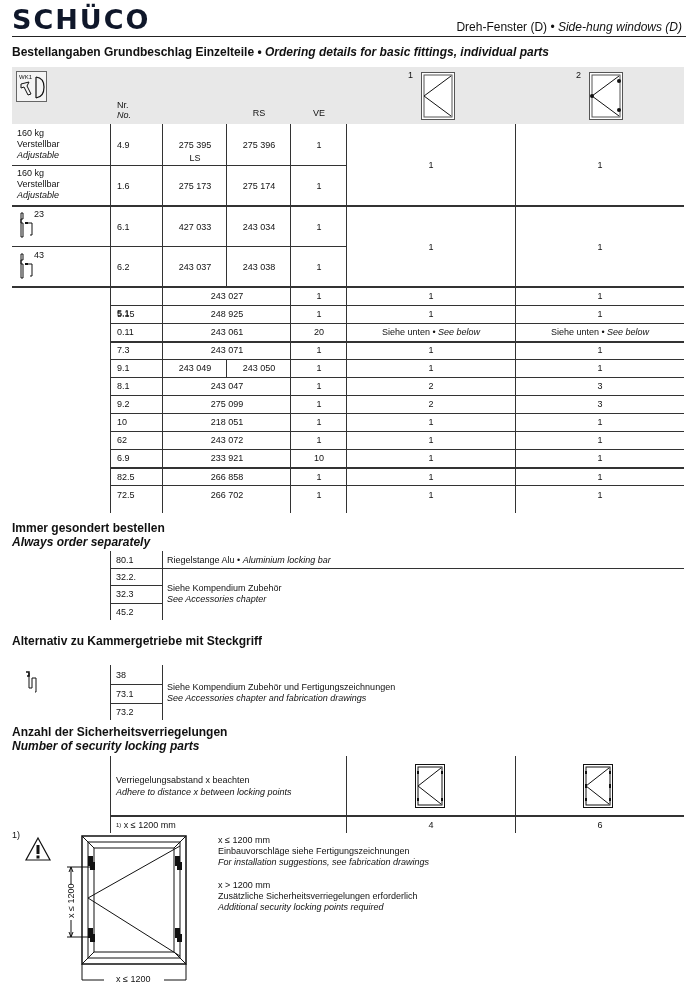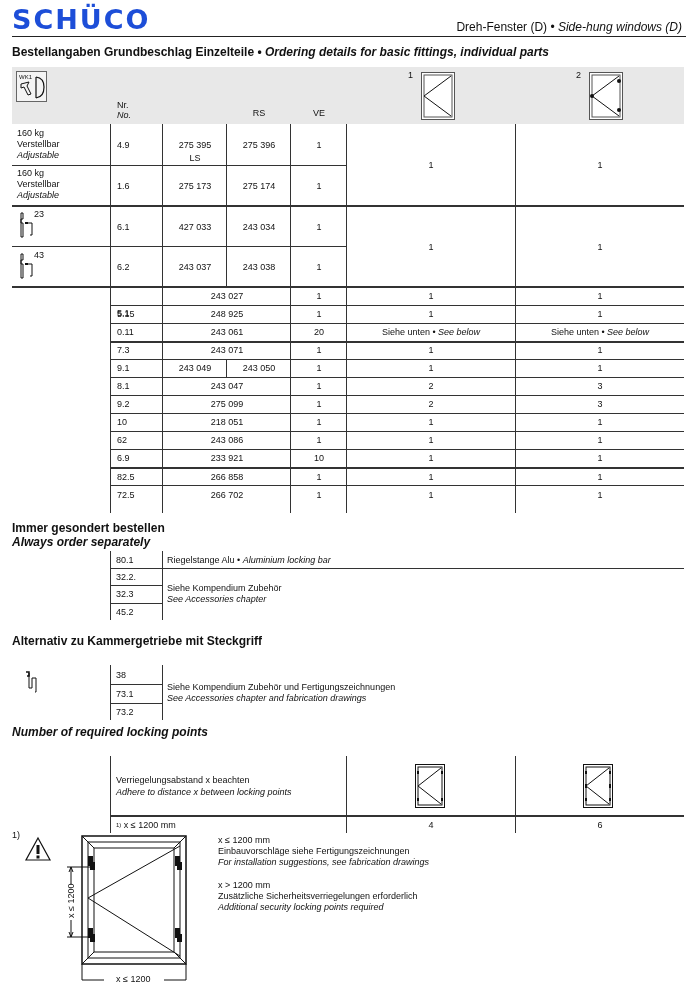--- a/index.html
+++ b/index.html
@@ -1,18 +1,18 @@
 <!DOCTYPE html>
 <html><head>
 <meta charset="utf-8">
 <style>
   html,body{margin:0;padding:0;background:#fff;}
   body{width:690px;height:997px;position:relative;overflow:hidden;font-family:"Liberation Sans",sans-serif;color:#111;}
   .abs{position:absolute;}
-  .logo{left:12px;top:4px;font-family:"DejaVu Sans",sans-serif;font-weight:bold;font-size:27px;letter-spacing:2px;color:#1d4ed8;}
+  .logo{left:12px;top:4px;font-family:"DejaVu Sans",sans-serif;font-weight:bold;font-size:27px;letter-spacing:2px;color:#0f172a;}
   .hdr-right{right:8px;top:20px;font-size:12px;}
   .hdr-line{left:12px;right:4px;top:36px;height:1px;background:#222;}
   .h-title{left:12px;top:45px;font-size:12px;font-weight:bold;}
   i{font-style:italic;}
   .t{font-size:9px;}
   .hline{position:absolute;height:1px;background:#333;}
   .hthick{height:2px;}
   .vline{position:absolute;width:1px;background:#333;}
   .cell{position:absolute;font-size:9px;display:flex;align-items:center;}
   .c{justify-content:center;}
@@ -173,21 +173,21 @@
   <div class="cell c" style="left:347px;top:395px;width:168px;height:18px;">2</div>
   <div class="cell c" style="left:516px;top:395px;width:168px;height:18px;">3</div>
 
   <div class="cell" style="left:117px;top:413px;height:18px;">10</div>
   <div class="cell c" style="left:163px;top:413px;width:128px;height:18px;">218 051</div>
   <div class="cell c" style="left:291px;top:413px;width:56px;height:18px;">1</div>
   <div class="cell c" style="left:347px;top:413px;width:168px;height:18px;">1</div>
   <div class="cell c" style="left:516px;top:413px;width:168px;height:18px;">1</div>
 
   <div class="cell" style="left:117px;top:431px;height:18px;">62</div>
-  <div class="cell c" style="left:163px;top:431px;width:128px;height:18px;">243 086</div>
+  <div class="cell c" style="left:163px;top:431px;width:128px;height:18px;">243 072</div>
   <div class="cell c" style="left:291px;top:431px;width:56px;height:18px;">1</div>
   <div class="cell c" style="left:347px;top:431px;width:168px;height:18px;">1</div>
   <div class="cell c" style="left:516px;top:431px;width:168px;height:18px;">1</div>
 
   <div class="cell" style="left:117px;top:449px;height:18px;">6.9</div>
   <div class="cell c" style="left:163px;top:449px;width:128px;height:18px;">233 921</div>
   <div class="cell c" style="left:291px;top:449px;width:56px;height:18px;">10</div>
   <div class="cell c" style="left:347px;top:449px;width:168px;height:18px;">1</div>
   <div class="cell c" style="left:516px;top:449px;width:168px;height:18px;">1</div>
 
@@ -227,21 +227,21 @@
 </div>
 <div class="vline" style="left:110px;top:665px;height:55px;"></div>
 <div class="vline" style="left:162px;top:665px;height:55px;"></div>
 <div class="hline" style="left:110px;width:52px;top:684px;"></div>
 <div class="hline" style="left:110px;width:52px;top:703px;"></div>
 <div class="cell" style="left:116px;top:666px;height:18px;">38</div>
 <div class="cell" style="left:116px;top:684px;height:19px;">73.1</div>
 <div class="cell" style="left:116px;top:703px;height:17px;">73.2</div>
 <div class="cell" style="left:167px;top:682px;display:block;line-height:11px;"><div>Siehe Kompendium Zubehör und Fertigungszeichnungen</div><i>See Accessories chapter and fabrication drawings</i></div>
 
-<div class="abs sec-h" style="left:12px;top:725px;"><i>Number of required locking points</i></div>
+<div class="abs sec-h" style="left:12px;top:725px;"><div>Anzahl der Sicherheitsverriegelungen</div><i>Number of security locking parts</i></div>
 <div class="vline" style="left:110px;top:756px;height:77px;"></div>
 <div class="vline" style="left:346px;top:756px;height:77px;"></div>
 <div class="vline" style="left:515px;top:756px;height:77px;"></div>
 <div class="hline hthick" style="left:110px;width:574px;top:815px;"></div>
 <div class="cell" style="left:116px;top:774px;display:block;line-height:12px;"><div>Verriegelungsabstand x beachten</div><i>Adhere to distance x between locking points</i></div>
 <div class="abs" style="left:415px;top:764px;">
   <svg width="30" height="44" viewBox="0 0 30 44">
       <rect x="0.5" y="0.5" width="29" height="43" fill="none" stroke="#111"></rect>
       <rect x="3" y="3" width="24" height="38" fill="none" stroke="#111"></rect>
       <path d="M26 4 L3 22 L26 40" fill="none" stroke="#111"></path>

